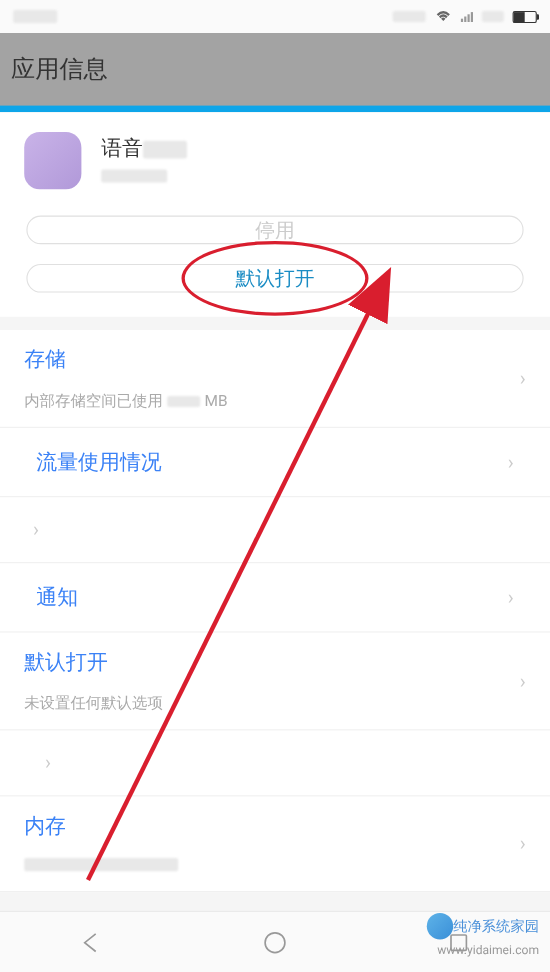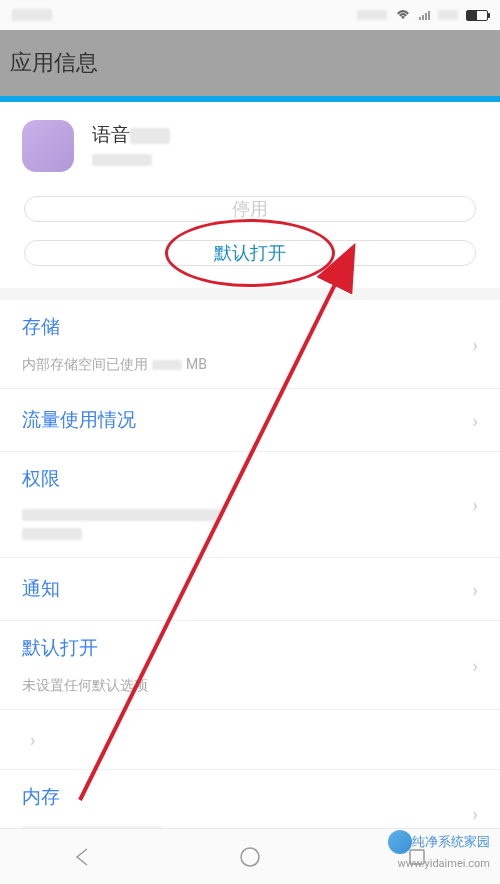--- a/index.html
+++ b/index.html
@@ -151,21 +151,21 @@
       transform: translate(-50%, -50%);
       pointer-events: none;
     }
     
     .settings-list {
       background: #fff;
       margin-top: 12px;
     }
     
     .settings-item {
-      padding: 18px 22px;
+      padding: 18px 33px;
       border-bottom: 1px solid #f0f0f0;
       display: flex;
       align-items: center;
       justify-content: space-between;
       min-height: 60px;
     }
     
     .settings-item.tall {
       padding: 14px 22px;
     }
@@ -318,27 +318,20 @@
   </div>
 
   <div class="settings-item">
     <div class="settings-content">
       <div class="settings-label">流量使用情况</div>
     </div>
     <span class="chevron">›</span>
   </div>
 
   <div class="settings-item tall">
-    <div class="settings-content">
-      <div class="settings-label">权限</div>
-      <div class="settings-sublabel">
-        <span class="blur-bar" style="width:200px;height:12px;"></span><br>
-        <span class="blur-bar" style="width:60px;height:12px;margin-top:4px;"></span>
-      </div>
-    </div>
     <span class="chevron">›</span>
   </div>
 
   <div class="settings-item">
     <div class="settings-content">
       <div class="settings-label">通知</div>
     </div>
     <span class="chevron">›</span>
   </div>
 

